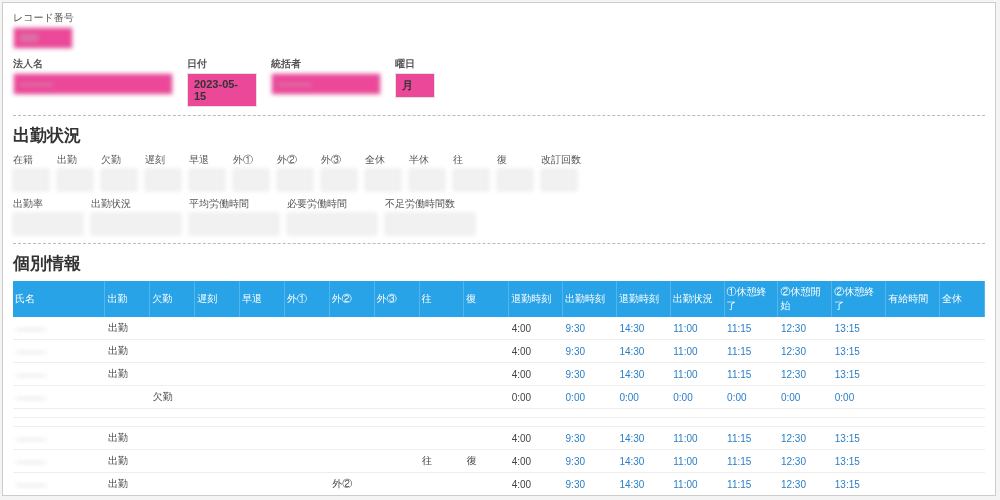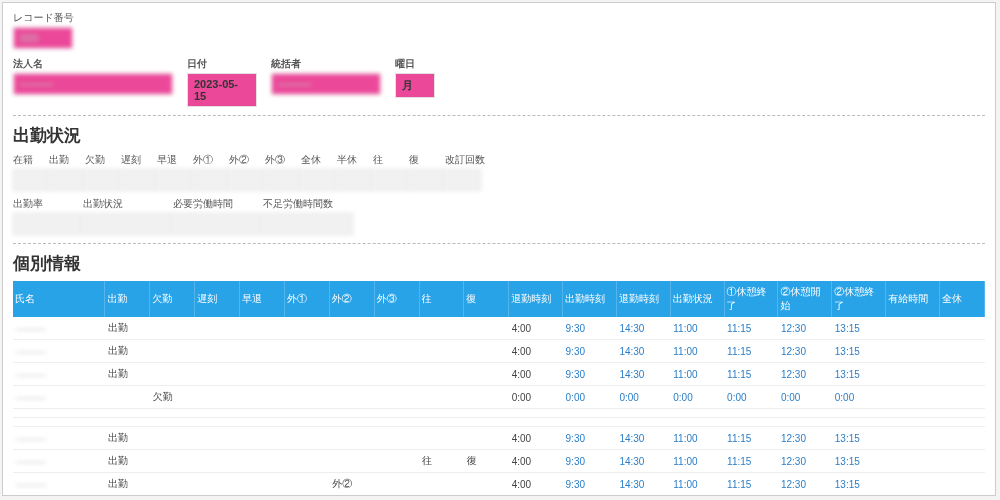--- a/index.html
+++ b/index.html
@@ -9,21 +9,21 @@
   .field { display: flex; flex-direction: column; gap: 2px; }
   .field-label { font-size: 10px; color: #555; }
   .field-value { background: #ec4899; border: 1px solid #e2e2e2; padding: 4px 6px; min-width: 40px; min-height: 22px; color: #bcbcbc; filter: blur(2px); }
   .field-value.clear { filter: none; color: #333; }
   .field-value.w60 { width: 60px; }
   .field-value.w160 { width: 160px; }
   .field-value.w110 { width: 110px; }
   .field-value.w40 { width: 30px; }
   hr.dashed { border: 0; border-top: 1px dashed #bbb; margin: 8px 0; }
   .section-title { font-size: 17px; font-weight: bold; margin: 6px 0 6px 0; }
-  .stats-row { display: flex; margin-bottom: 6px; flex-wrap: wrap; }
+  .stats-row { display: flex; gap: 8px; margin-bottom: 6px; flex-wrap: wrap; }
   .stat { display: flex; flex-direction: column; gap: 2px; }
   .stat-label { font-size: 10px; color: #555; }
   .stat-value { background: #f1f1f1; border: 1px solid #e2e2e2; padding: 4px 6px; width: 36px; height: 22px; color: #c5c5c5; filter: blur(2px); }
   .stat-value.wide { width: 70px; }
   .stat-value.wider { width: 90px; }
   table { border-collapse: collapse; width: 100%; table-layout: fixed; }
   thead th { background: #29a3e8; color: #fff; font-size: 10px; font-weight: normal; padding: 4px 2px; text-align: left; border-right: 1px solid rgba(255,255,255,0.2); }
   tbody td { font-size: 10px; padding: 4px 3px; border-bottom: 1px solid #eee; color: #444; white-space: nowrap; overflow: hidden; }
   tbody td.name { color: #bbb; filter: blur(2px); }
   tbody td.link { color: #2a7ec7; }
@@ -119,20 +119,24 @@
         <span class="stat-value"></span>
       </div>
     </div>
   <div class="stats-row" id="stats-row2">
       <div class="stat">
         <span class="stat-label">出勤率</span>
         <span class="stat-value wide"></span>
       </div>
       <div class="stat">
         <span class="stat-label">出勤状況</span>
+        <span class="stat-value wider"></span>
+      </div>
+      <div class="stat">
+        <span class="stat-label">平均労働時間</span>
         <span class="stat-value wider"></span>
       </div>
       <div class="stat">
         <span class="stat-label">必要労働時間</span>
         <span class="stat-value wider"></span>
       </div>
       <div class="stat">
         <span class="stat-label">不足労働時間数</span>
         <span class="stat-value wider"></span>
       </div>

